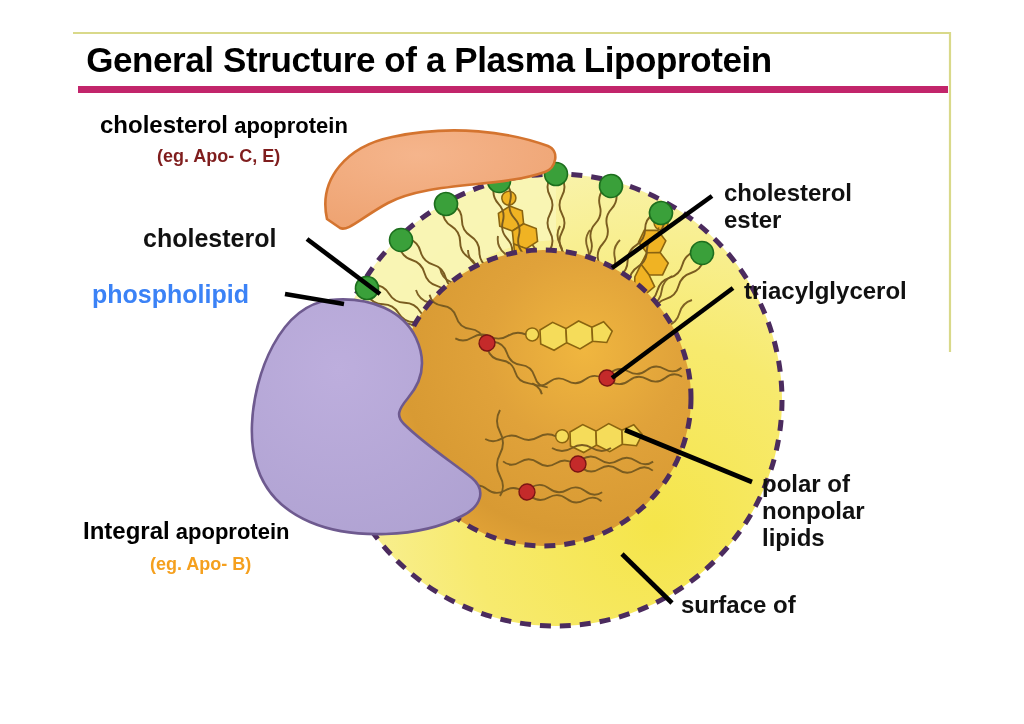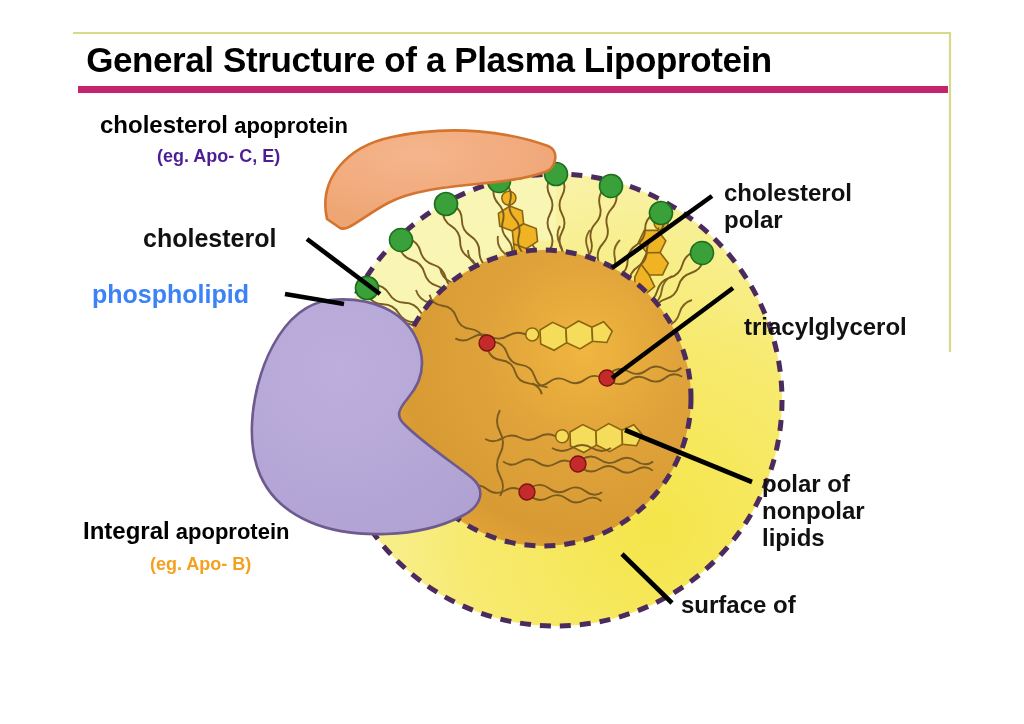--- a/index.html
+++ b/index.html
@@ -169,32 +169,32 @@
   </svg>
 
   <div style="position:absolute;left:0;top:40px;width:858px;text-align:center;">
     <span class="title-txt">General Structure of a Plasma Lipoprotein</span>
   </div>
   <div style="position:absolute;left:78px;top:86px;width:870px;height:7px;background:#c2256b;"></div>
 
   <div style="position:absolute;left:100px;top:111px;font-size:24px;font-weight:bold;white-space:nowrap;">
     <span class="lbl-blue">cholesterol</span><span class="lbl-black" style="font-size:22px;"> </span><span class="lbl-black" style="font-size:22px;">apoprotein</span>
   </div>
-  <div style="position:absolute;left:157px;top:146px;font-size:18px;font-weight:bold;color:#4c1d95;white-space:nowrap;">(eg. Apo- C, E)</div>
+  <div style="position:absolute;left:157px;top:146px;font-size:18px;font-weight:bold;color:#7f1d1d;white-space:nowrap;">(eg. Apo- C, E)</div>
 
   <div style="position:absolute;left:143px;top:224px;font-size:25px;font-weight:bold;color:#111;white-space:nowrap;">cholesterol</div>
 
   <div style="position:absolute;left:92px;top:280px;font-size:25px;font-weight:bold;color:#3b82f6;white-space:nowrap;">phospholipid</div>
 
   <div style="position:absolute;left:724px;top:180px;font-size:24px;font-weight:bold;color:#111;line-height:1.12;white-space:nowrap;">
     <div>cholesterol</div>
-    <div>polar</div>
-  </div>
-
-  <div style="position:absolute;left:744px;top:277px;font-size:24px;font-weight:bold;color:#111;white-space:nowrap;margin-top:36px;">triacylglycerol</div>
+    <div>ester</div>
+  </div>
+
+  <div style="position:absolute;left:744px;top:277px;font-size:24px;font-weight:bold;color:#111;white-space:nowrap;">triacylglycerol</div>
 
   <div style="position:absolute;left:762px;top:471px;font-size:24px;font-weight:bold;color:#111;line-height:1.12;white-space:nowrap;">
     <div>polar of</div>
     <div>nonpolar</div>
     <div>lipids</div>
   </div>
 
   <div style="position:absolute;left:681px;top:592px;font-size:24px;font-weight:bold;color:#111;line-height:1.12;white-space:nowrap;text-align:center;">
     <div>surface of</div>
   </div>

